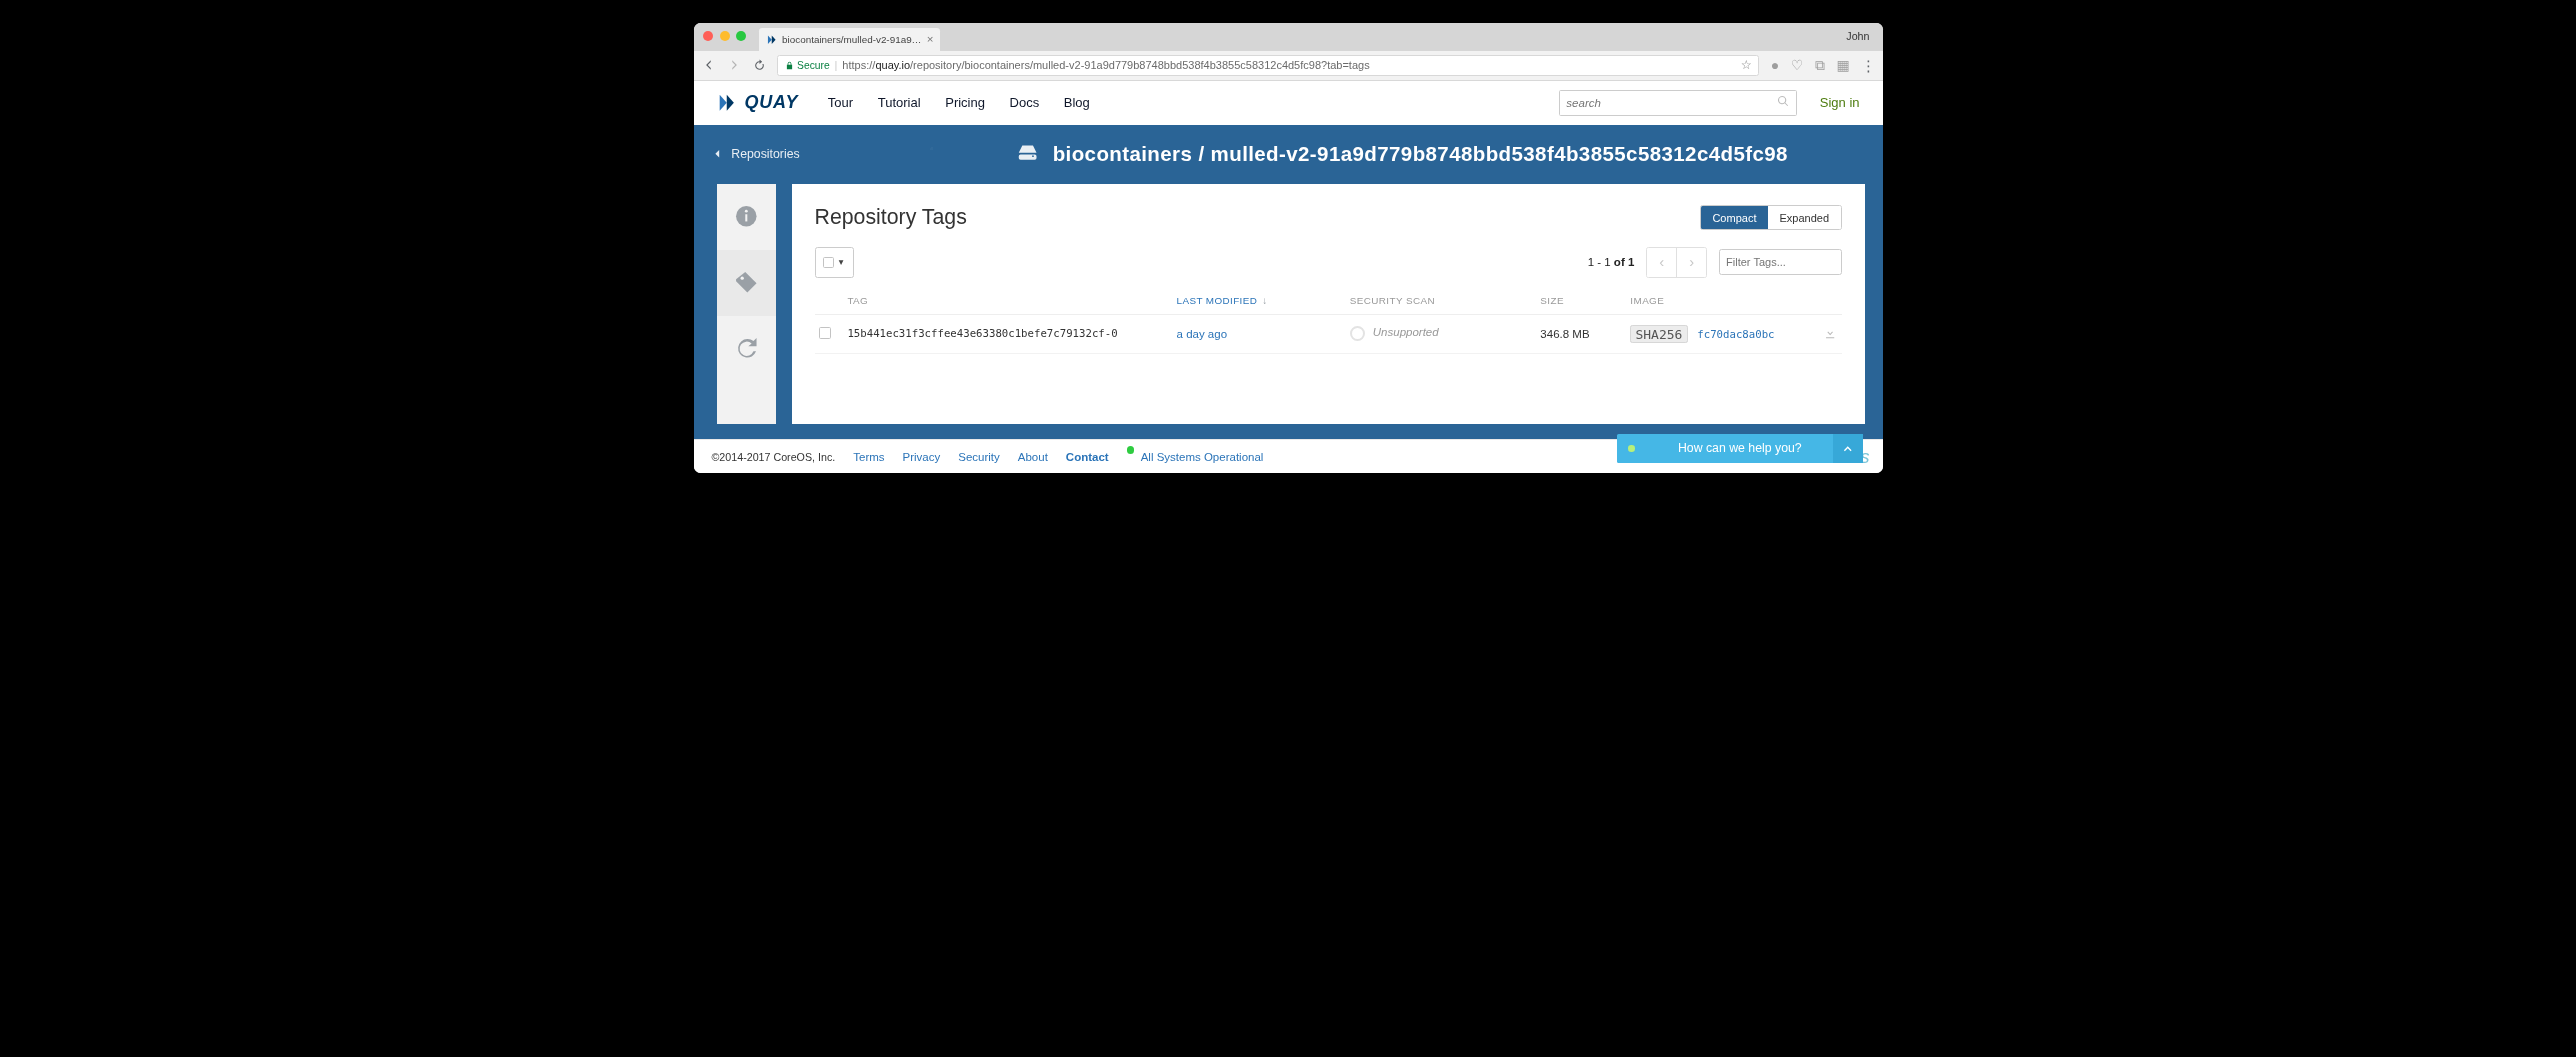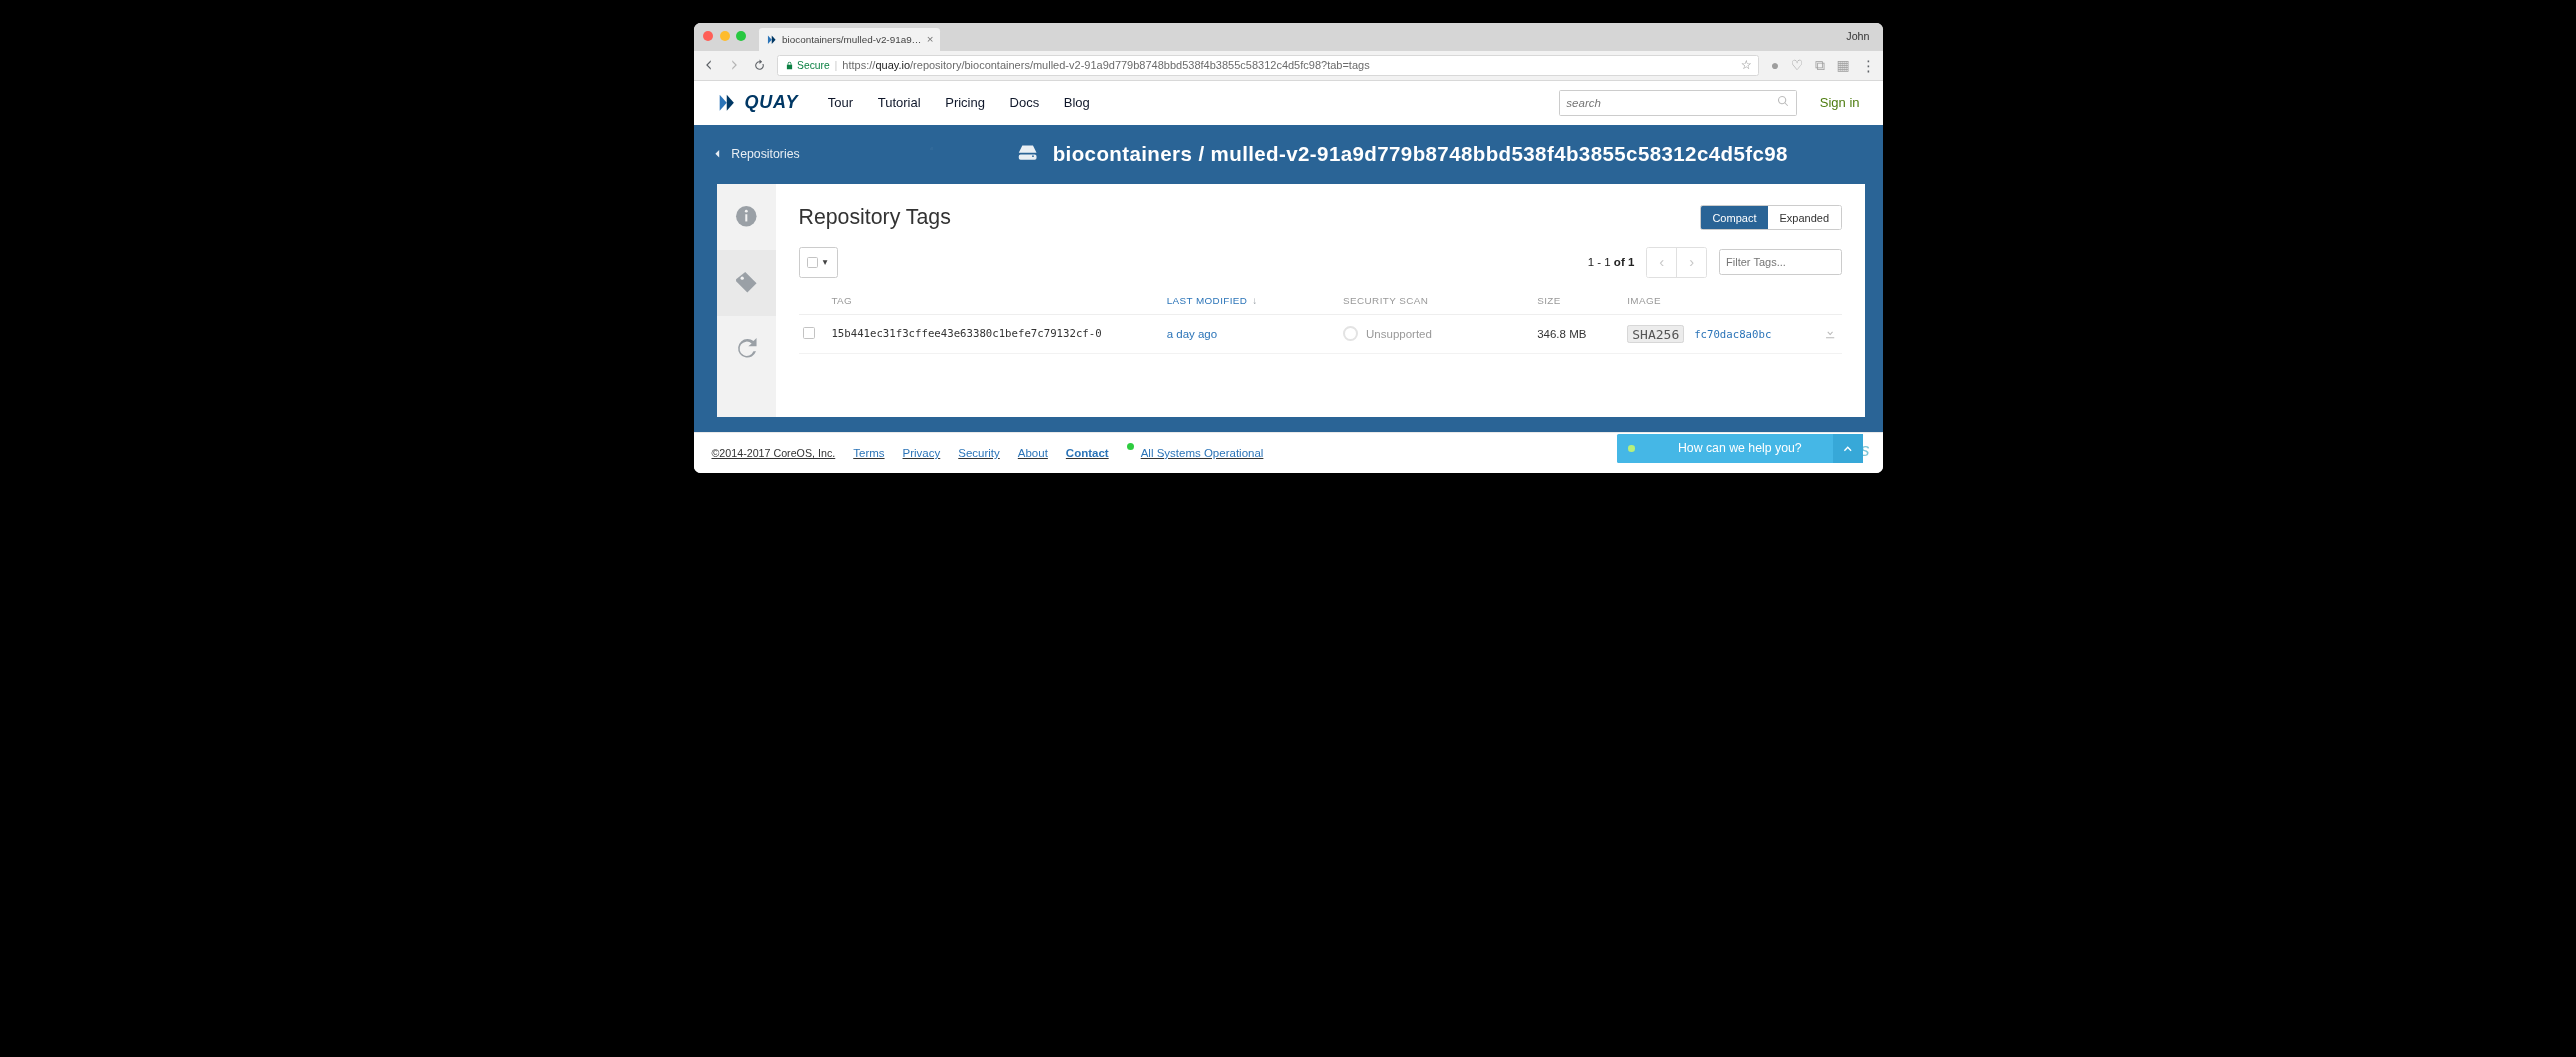--- a/index.html
+++ b/index.html
@@ -118,21 +118,21 @@
     align-items:center;
     padding: 0 16.4px 0 14.8px;
   }
   .back-link { display:flex; align-items:center; gap:8.2px; color:#e8eef4; font-size:12.3px; cursor:pointer; width:230px; padding-left:3.3px;}
   .hero-title-wrap { flex:1; display:flex; align-items:center; justify-content:center; gap:14.8px;}
   .hero-title { font-size:20.5px; font-weight:600; letter-spacing:0.4px; }
   .hero-title .org, .hero-title .slash { color:#fff; }
   .repo-icon { opacity:.95; }
 
   .body-area { flex:1; display:flex; background:#2a6496; padding: 0 0 14.8px 0;}
-  .body-inner { flex:1; display:flex; margin: 0 18px 0 23px;}
+  .body-inner { flex:1; display:flex; margin: 0 18px 0 23px; gap: 16px;}
   .side-tabs {
     width:59px;
     background:#f2f2f2;
     display:flex;
     flex-direction:column;
   }
   .side-tab {
     height:66px; display:flex; align-items:center; justify-content:center;
     color:#9aa0a6; cursor:pointer;
   }
@@ -172,31 +172,31 @@
   .col-mod{flex:1; color:#2b74b8;}
   .col-mod .sort{ color:#9aa0a6; margin-left:4.9px;}
   .col-scan{flex:1.1;}
   .col-size{width:90px;}
   .col-img{flex:1;}
   .col-dl{width:33px; text-align:right;}
 
   .trow { display:flex; align-items:center; font-size:11.5px; color:#333; padding:11.5px 4.9px; border-bottom:0.8px solid #f2f2f2;}
   .trow .ck { margin-right:3.3px;}
   .mono { font-family: Menlo, Consolas, monospace; font-size:10.7px; color:#333;}
-  .scan { display:flex; align-items:center; gap:8.2px; color:#999;}
+  .scan { display:flex; align-items:flex-start; gap:8.2px; color:#999;font-style:italic;}
   .scan-dot{ width:14.8px; height:14.8px; border-radius:50%; border:2.5px solid #e3e3e3;}
   .sha-pill{ font-size:13px; background:#ececec; border:0.8px solid #d7d7d7; color:#555; padding:0.8px 4.1px; border-radius:2.5px; font-family:Menlo,monospace; margin-right:6.6px;}
   .img-link{ color:#2b74b8; font-family:Menlo,monospace; font-size:10.7px; cursor:pointer;}
   .dl-icon{ color:#b8b8b8; cursor:pointer;}
 
   .footer {
-    height:41px; background:#fff;
+    height:34px; background:#fff;
     border-top:0.8px solid #e9e9e9;
     display:flex; align-items:center; padding:0 18px;
-    font-size:11.5px; color:#333; position:relative;text-decoration:underline;
+    font-size:11.5px; color:#333; position:relative;
   }
   .copy{ color:#333; font-size:10.7px;}
   .flinks{ display:flex; gap:18px; margin-left:18px;}
   .flinks a{ color:#2b74b8; text-decoration:none; cursor:pointer;}
   .flinks a.bold{ font-weight:700;}
   .status{ display:flex; align-items:center; gap:6.6px; color:#2b74b8; margin-left:18px;}
   .status-dot{ width:7.4px; height:7.4px; background:#2ecc40; border-radius:50%; position:relative; top:-6.6px;}
   .coreos-mark { position:absolute; right:13px; top:6.6px; color:#79c5d8; font-style:italic; font-size:18px; font-weight:300;}
 
   .help-pill{

